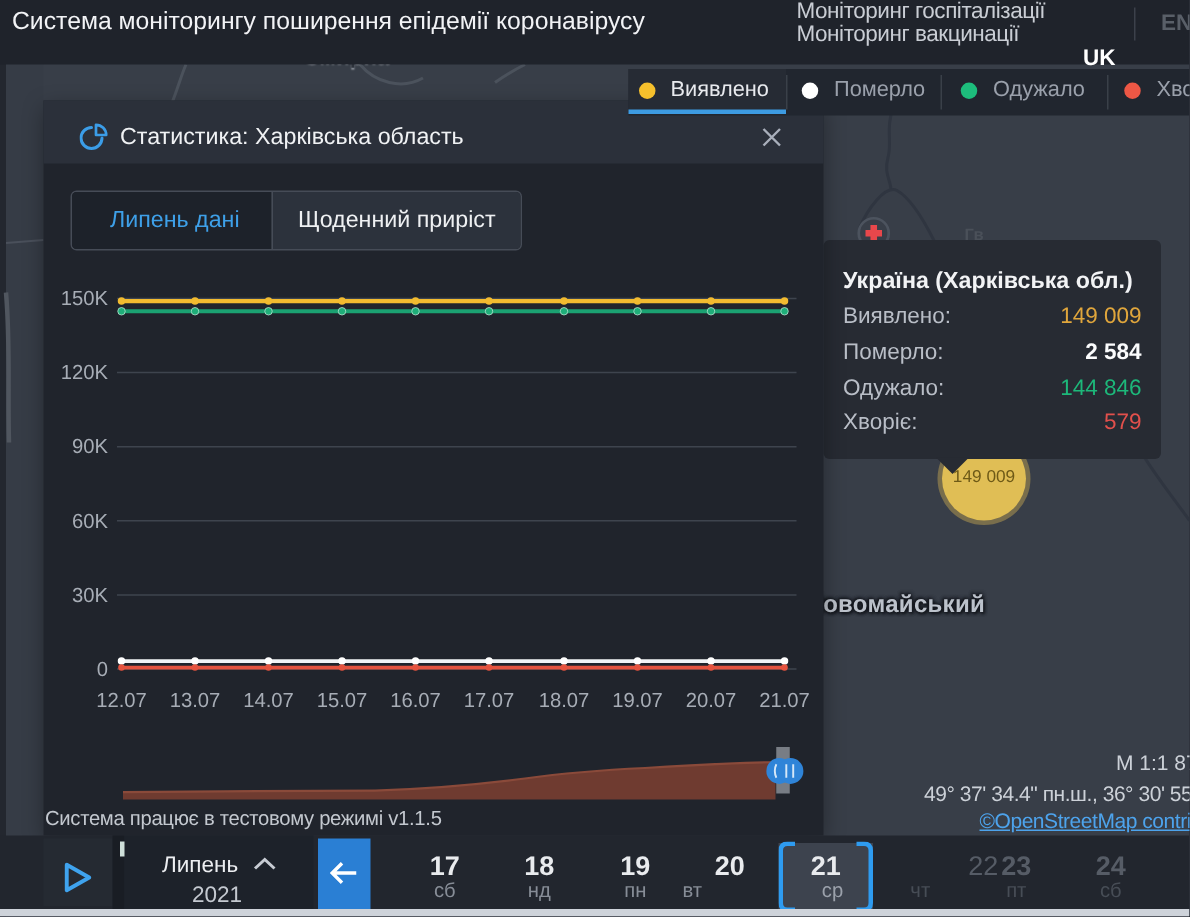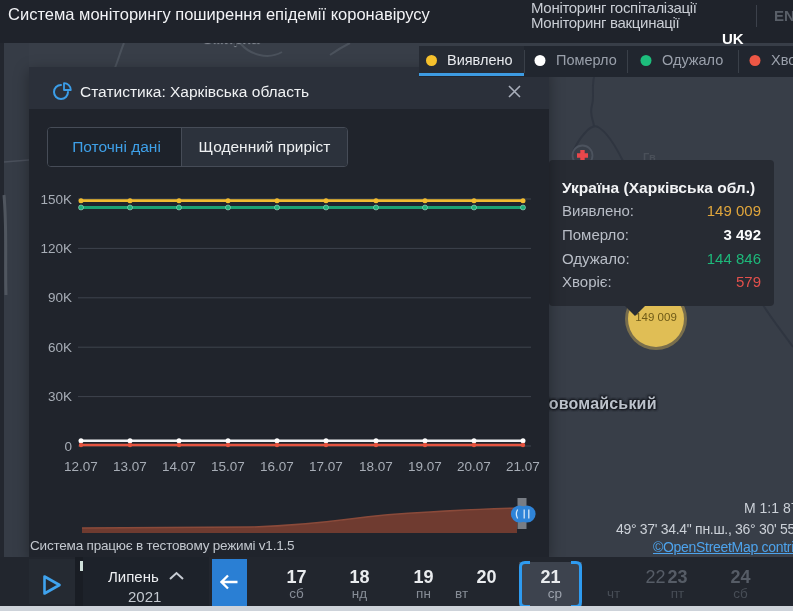--- a/index.html
+++ b/index.html
@@ -49,21 +49,21 @@
   <div class="abs" style="left:616px;top:521px;width:200px;color:#ccd1d8;font-size:14px;letter-spacing:-0.3px;white-space:nowrap;">49° 37' 34.4" пн.ш., 36° 30' 55.4"</div>
   <div class="abs" style="left:653px;top:539px;width:160px;color:#4da3ec;font-size:14px;letter-spacing:-0.3px;white-space:nowrap;text-decoration:underline;">©OpenStreetMap contributors</div>
 </div>
 
 <div class="abs" id="tooltip" style="left:549px;top:160px;width:225px;height:146px;background:#272b33;border-radius:4px;">
   <svg class="abs" style="left:75px;top:145px;" width="22" height="12">
       <path d="M0,0 L22,0 L11,11 Z" fill="#272b33"></path>
     </svg>
   <div class="abs" style="left:13px;top:19px;font-size:15.5px;font-weight:bold;color:#f2f3f5;white-space:nowrap;">Україна (Харківська обл.)</div>
   <div class="abs" style="left:13px;top:42px;width:199px;height:24px;font-size:15px;color:#b9bec7;">Виявлено:<span style="float:right;color:#e0a63c;">149 009</span></div>
-  <div class="abs" style="left:13px;top:66px;width:199px;height:24px;font-size:15px;color:#b9bec7;">Померло:<span style="float:right;color:#fbfcfd;font-weight:bold;">3 492</span></div>
+  <div class="abs" style="left:13px;top:66px;width:199px;height:24px;font-size:15px;color:#b9bec7;">Померло:<span style="float:right;color:#fbfcfd;font-weight:bold;">2 584</span></div>
   <div class="abs" style="left:13px;top:90px;width:199px;height:24px;font-size:15px;color:#b9bec7;">Одужало:<span style="float:right;color:#1db87a;">144 846</span></div>
   <div class="abs" style="left:13px;top:113px;width:199px;height:24px;font-size:15px;color:#b9bec7;">Хворіє:<span style="float:right;color:#e2504c;">579</span></div>
 </div>
 
 <div class="abs" id="topbar" style="left:0;top:0;width:793px;height:43px;background:#1f232b;">
   <div class="abs" style="left:8px;top:0;height:29px;line-height:29px;font-size:16.5px;color:#f2f3f6;white-space:nowrap;">Система моніторингу поширення епідемії коронавірусу</div>
   <div class="abs" style="left:531px;top:0;font-size:15px;letter-spacing:-0.3px;color:#c9cdd4;line-height:15px;">Моніторинг госпіталізації<br>Моніторинг вакцинації</div>
   <div class="abs" style="left:722px;top:0;height:32px;line-height:32px;font-size:15px;font-weight:bold;color:#ffffff;margin-top:23px;">UK</div>
   <div class="abs" style="left:756px;top:5px;width:1px;height:22px;background:#3c414b;"></div>
   <div class="abs" style="left:774px;top:0;height:32px;line-height:32px;font-size:15px;font-weight:bold;color:#595f68;">EN</div>
@@ -93,21 +93,21 @@
       <path d="M15,10 A7,7 0 1 1 8,3" fill="none" stroke="#3b9de8" stroke-width="2" stroke-linecap="round"></path>
       <path d="M11,1.2 A6.8,6.8 0 0 1 17.8,8 L11,8 Z" fill="none" stroke="#3b9de8" stroke-width="1.8" stroke-linejoin="round"></path>
     </svg>
     <div class="abs" style="left:51px;top:4px;height:42px;line-height:42px;font-size:15.5px;color:#f0f2f4;">Статистика: Харківська область</div>
     <svg class="abs" style="left:479px;top:18px;" width="13" height="13">
       <path d="M1,1 L12,12 M12,1 L1,12" stroke="#a9afbb" stroke-width="1.6"></path>
     </svg>
   </div>
 
   <div class="abs" style="left:18px;top:60px;width:299px;height:38px;border:1px solid #464c57;border-radius:4px;overflow:hidden;">
-    <div class="abs" style="left:0;top:0;width:133px;height:38px;background:#1d222a;line-height:38px;text-align:center;text-indent:4px;font-size:15.5px;color:#3ea0e8;">Поточні дані</div>
+    <div class="abs" style="left:0;top:0;width:133px;height:38px;background:#1d222a;line-height:38px;text-align:center;text-indent:4px;font-size:15.5px;color:#3ea0e8;">Липень дані</div>
     <div class="abs" style="left:133px;top:0;width:166px;height:38px;background:#2c323c;line-height:38px;text-align:center;font-size:15.5px;color:#eef0f2;border-left:1px solid #464c57;box-sizing:border-box;">Щоденний приріст</div>
   </div>
 
   <svg class="abs" style="left:0;top:0;" width="520" height="490">
 
     <g stroke="#3e444e" stroke-width="1">
       <line x1="49" y1="132" x2="502" y2="132"></line>
       <line x1="49" y1="181.4" x2="502" y2="181.4"></line>
       <line x1="49" y1="230.8" x2="502" y2="230.8"></line>
       <line x1="49" y1="280.2" x2="502" y2="280.2"></line>

